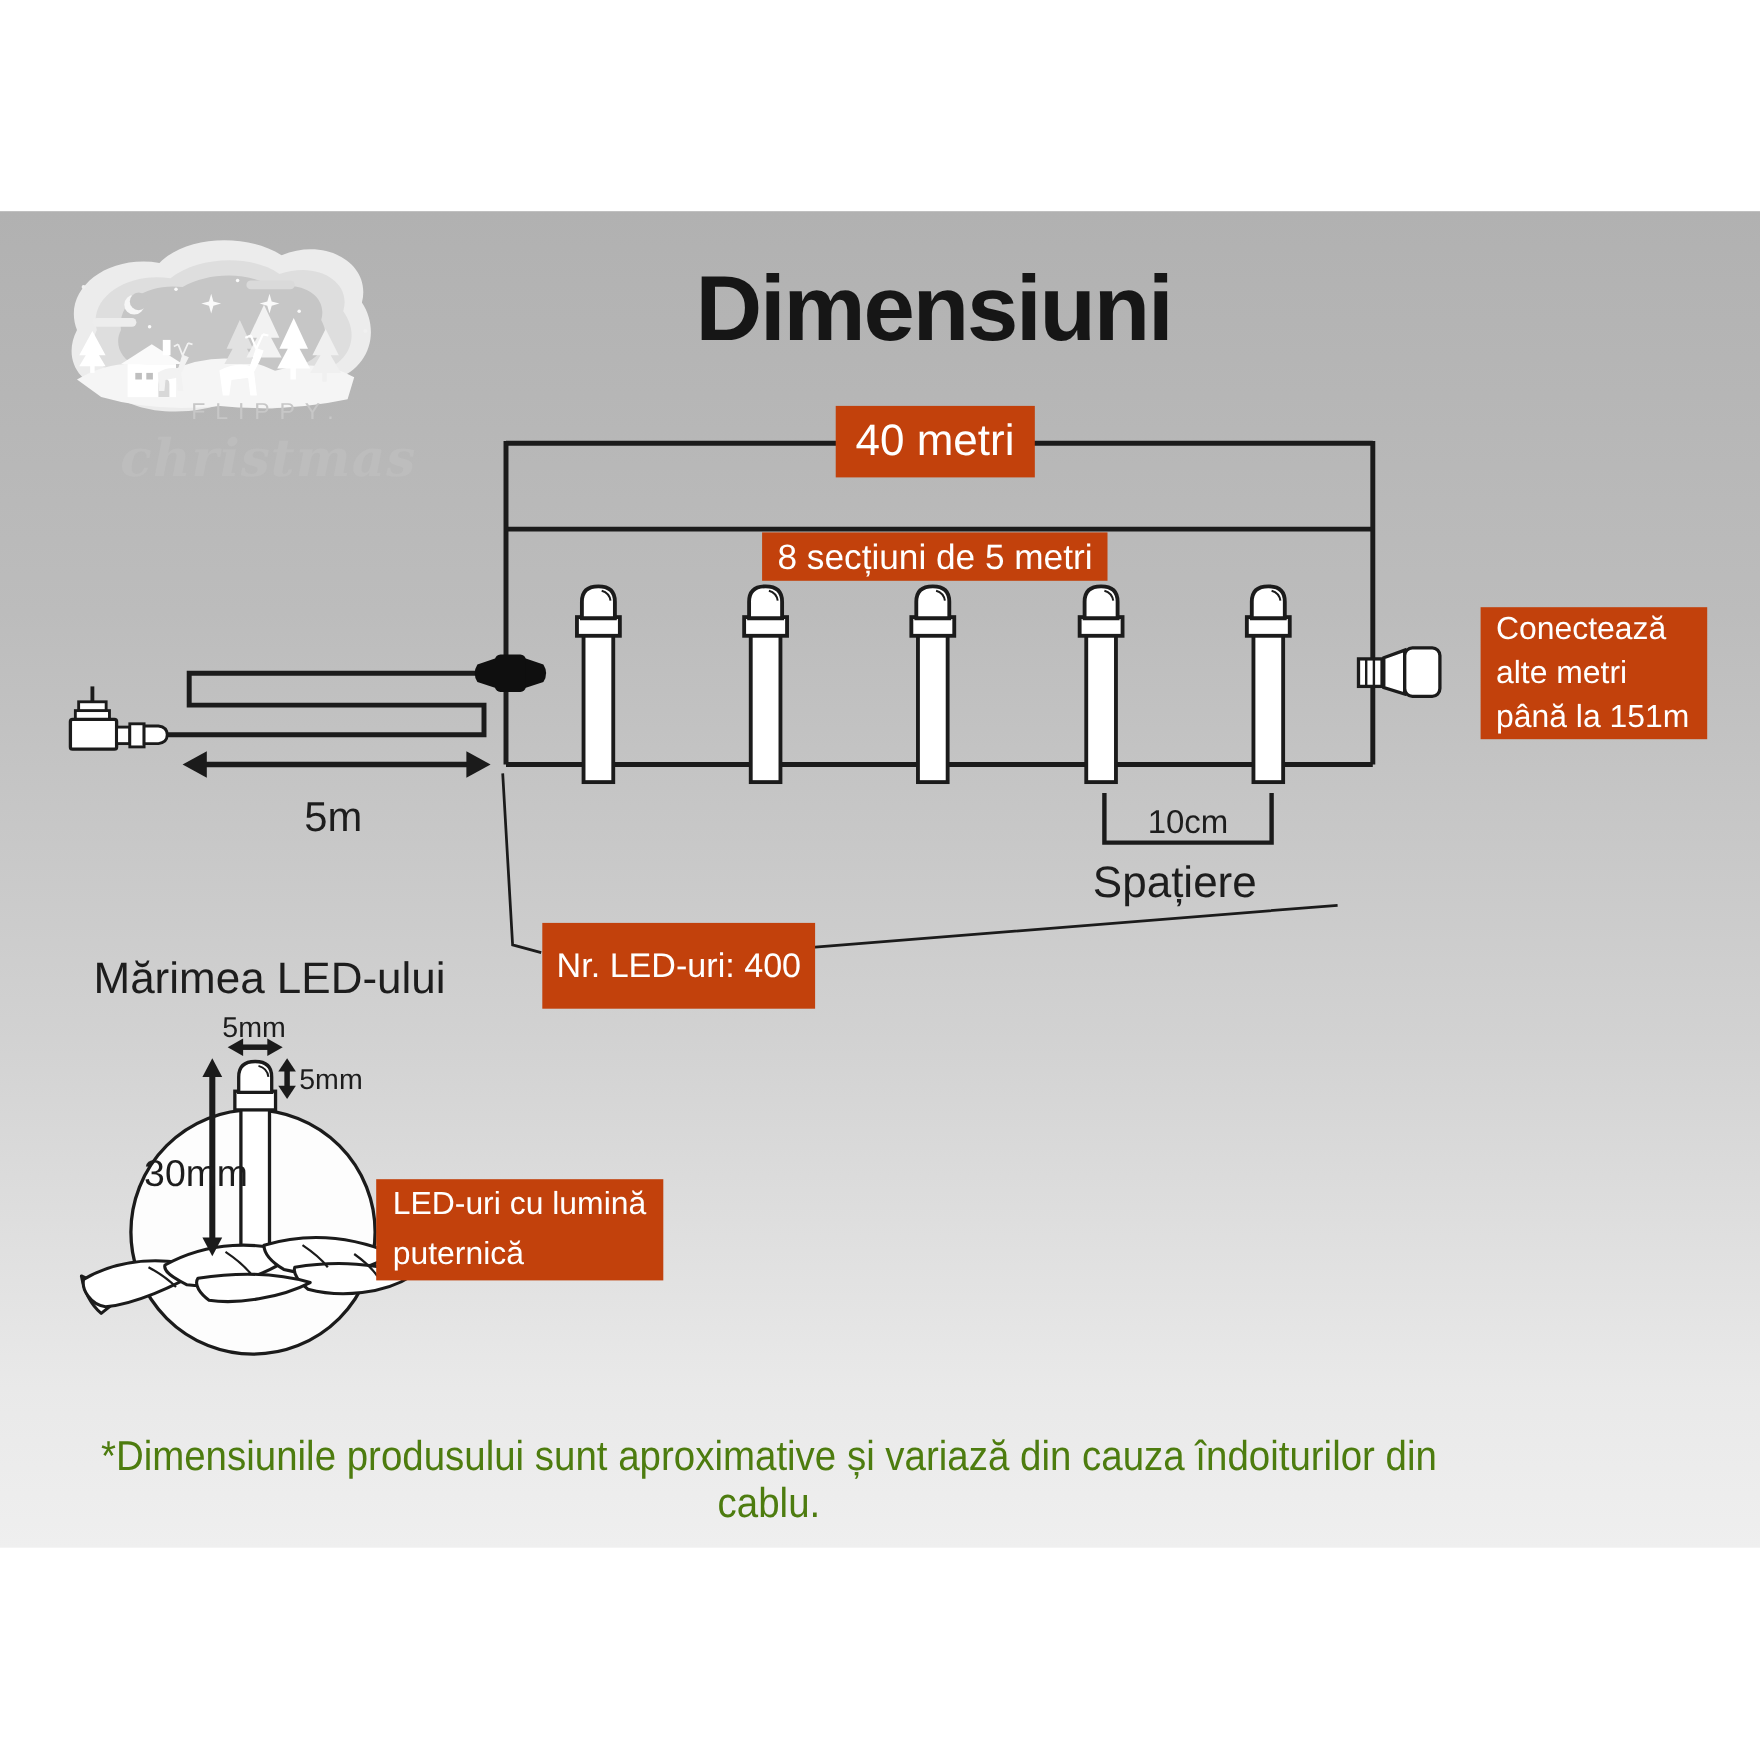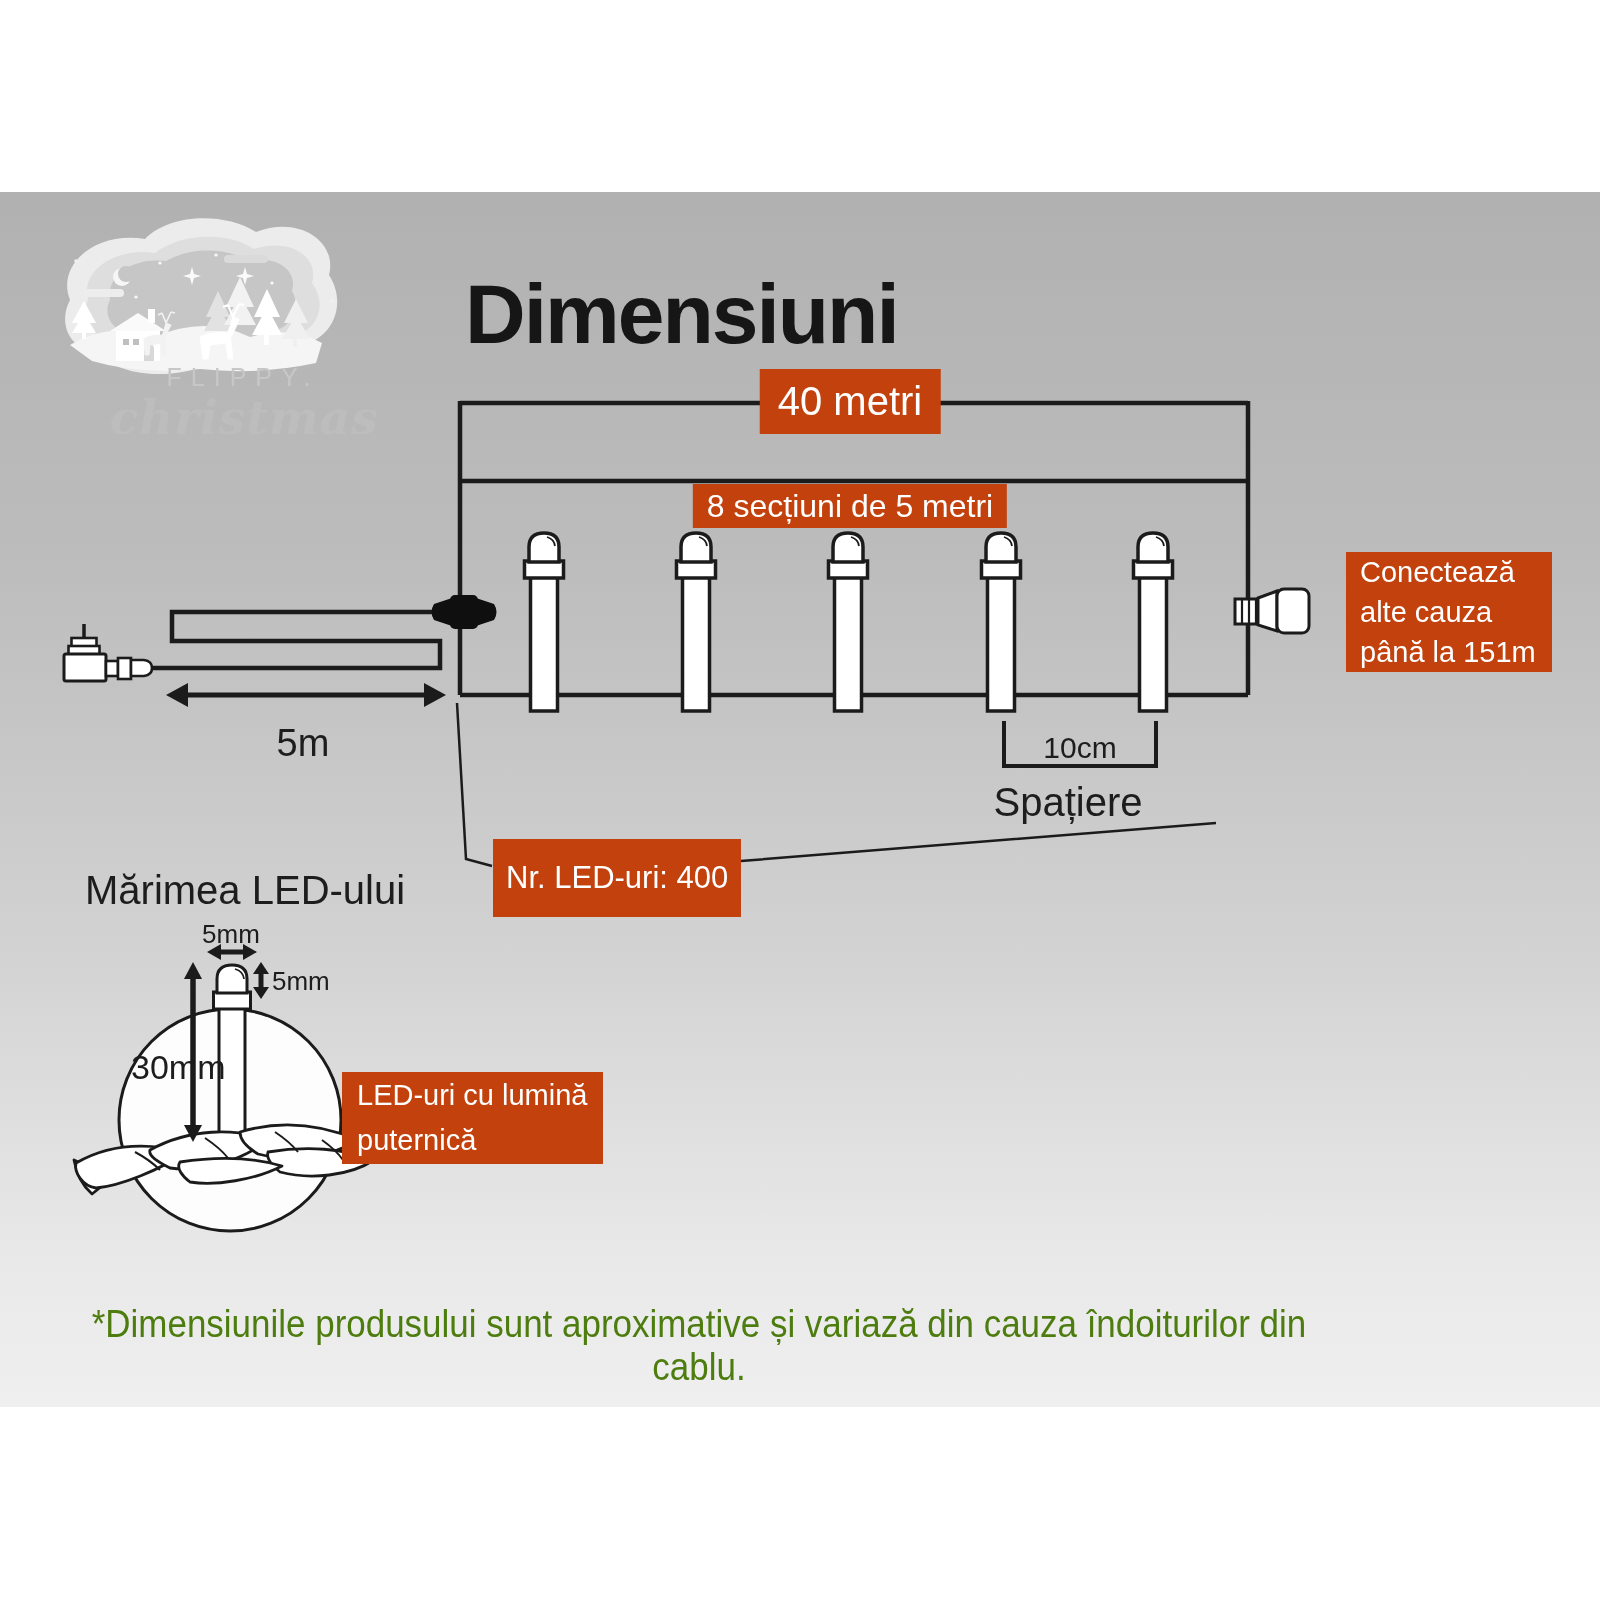--- a/index.html
+++ b/index.html
@@ -1,43 +1,43 @@
 <!DOCTYPE html>
 <html><head>
 <meta charset="utf-8">
 <style>
   html,body{margin:0;padding:0;background:#ffffff;}
   .page{position:relative;width:1600px;height:1600px;background:#ffffff;overflow:hidden;
         font-family:"Liberation Sans", sans-serif;color:#1a1a1a;}
   .canvas{position:absolute;left:0;top:192px;width:1600px;height:1215px;
           background:linear-gradient(180deg,#b1b1b1 0%,#bcbcbc 30%,#d2d2d2 62%,#e9e9e9 88%,#efefef 100%);}
   .artlayer{position:absolute;left:0;top:0;width:1600px;height:1600px;}
-  .title{position:absolute;left:465px;top:232px;width:600px;text-align:left;
-         font-size:84px;font-weight:bold;letter-spacing:-2px;color:#161616;margin-top:34px;}
+  .title{position:absolute;left:465px;top:232px;width:600px;text-align:right;
+         font-size:84px;font-weight:bold;letter-spacing:-2px;color:#161616;}
   .label-box{position:absolute;background:#c2410c;color:#ffffff;display:flex;
              align-items:center;justify-content:center;white-space:nowrap;}
   .box-40m{left:850px;top:369px;height:65px;transform:translateX(-50%);padding:0 18px;font-size:40px;}
   .box-8s{left:850px;top:460px;height:44px;transform:translateX(-50%);padding:0 14px;font-size:32px;margin-top:24px;}
   .box-nr{left:493px;top:839px;height:54px;padding:12px 13px;font-size:31px;}
   .box-connect{left:1346px;top:552px;width:192px;height:120px;flex-direction:column;
                align-items:flex-start;justify-content:flex-end;padding-left:14px;font-size:29px;line-height:40px;}
   .box-callout{left:342px;top:1072px;width:246px;height:92px;flex-direction:column;
                align-items:flex-start;justify-content:center;padding-left:15px;font-size:29px;line-height:45px;}
   .plain{position:absolute;white-space:nowrap;color:#1d1d1d;}
   .lbl-5m{left:303px;top:722px;transform:translateX(-50%);font-size:38px;}
   .lbl-10cm{left:1080px;top:731px;transform:translateX(-50%);font-size:30px;}
   .lbl-spatiere{left:1068px;top:780px;transform:translateX(-50%);font-size:40px;}
   .lbl-marimea{left:85px;top:868px;font-size:40px;}
   .lbl-5mm-top{left:231px;top:919px;transform:translateX(-50%);font-size:26px;}
   .lbl-5mm-right{left:272px;top:966px;font-size:26px;}
   .lbl-30mm{left:131px;top:1048px;font-size:34px;}
   .disclaimer{position:absolute;left:0;top:1303px;width:1398px;text-align:center;font-size:38px;color:#4d7c0f;}
   .disclaimer span{display:inline-block;transform:scaleX(0.92);transform-origin:center;}
   .logo-flippy{position:absolute;left:243px;top:363px;transform:translateX(-50%);
-               font-size:25px;letter-spacing:9px;color:#c7c7c7;}
+               font-size:21px;letter-spacing:9px;color:#c7c7c7;}
   .logo-script{position:absolute;left:244px;top:390px;transform:translateX(-50%);
                font-family:"DejaVu Serif", serif;font-style:italic;font-weight:bold;
                font-size:47px;color:#bdbdbd;letter-spacing:1px;}
 </style>
 </head>
 <body>
 
 <div class="page">
 
   <div class="canvas"></div>
@@ -224,21 +224,21 @@
   </svg>
 
   <div class="title">Dimensiuni</div>
 
   <div class="label-box box-40m">40 metri</div>
   <div class="label-box box-8s">8 secțiuni de 5 metri</div>
   <div class="label-box box-nr">Nr. LED-uri: 400</div>
 
   <div class="label-box box-connect">
     <div>Conectează</div>
-    <div>alte cauza</div>
+    <div>alte metri</div>
     <div>până la 151m</div>
   </div>
 
   <div class="label-box box-callout">
     <div>LED-uri cu lumină</div>
     <div>puternică</div>
   </div>
 
   <div class="plain lbl-5m">5m</div>
   <div class="plain lbl-10cm">10cm</div>

